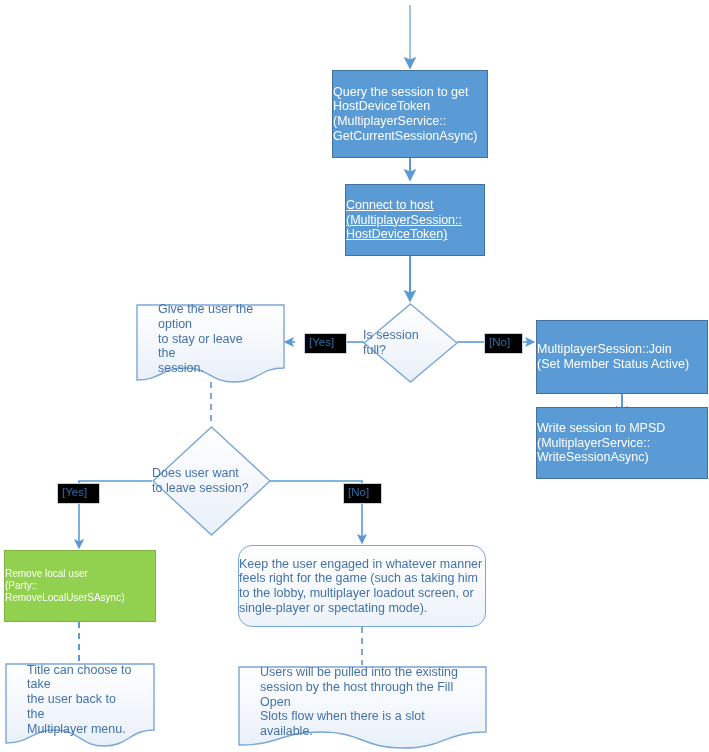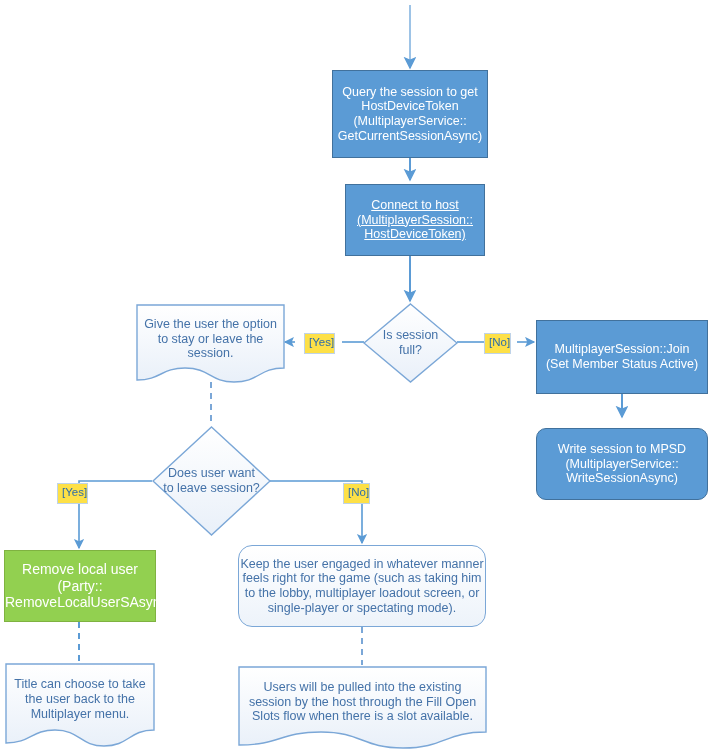--- a/index.html
+++ b/index.html
@@ -3,56 +3,56 @@
 <meta charset="utf-8">
 <style>
   html,body{margin:0;padding:0;background:#ffffff;}
   body{
     width:709px;height:752px;position:relative;overflow:hidden;
     font-family:"Liberation Sans", sans-serif;
   }
   #canvas{position:absolute;left:0;top:0;width:709px;height:752px;}
   svg.layer{position:absolute;left:0;top:0;width:709px;height:752px;pointer-events:none;}
 
-  .node{position:absolute;box-sizing:border-box;display:flex;align-items:center;justify-content:center;text-align:center;}
+  .node{position:absolute;box-sizing:border-box;display:flex;align-items:center;justify-content:center;}
   .node .txt{display:block;width:100%;line-height:1.18;}
 
   
   .proc-blue{
     background:#5B9BD5;border:1px solid #41719C;color:#ffffff;
     font-size:12.5px;
   }
   
   .proc-green{
     background:#92D050;border:1px solid #7FB241;color:#ffffff;
-    font-size:14px;
+    font-size:10px;
   }
   
   .light-txt{color:#4472A8;font-size:12.5px;}
 
   
   .note-round{
     background:linear-gradient(180deg,#ffffff 0%,#EDF3FA 100%);
     border:1px solid #7BA7D7;border-radius:14px;
   }
 
   
   .doc{background:transparent;border:none;}
   .doc .docsvg{position:absolute;left:0;top:0;width:100%;height:100%;}
-  .doc .txt{position:relative;z-index:2;padding:0 8px;box-sizing:border-box;}
+  .doc .txt{position:relative;z-index:2;padding:0 22px;box-sizing:border-box;}
 
   
   .diamond{background:transparent;border:none;}
   .diamond .dsvg{position:absolute;left:0;top:0;width:100%;height:100%;}
   .diamond .txt{position:relative;z-index:2;}
 
   
   .edge-label{
-    position:absolute;background:#fde047;border:1px solid #BFD3E8;
-    color:#2E6DA8;font-size:11.5px;line-height:1;padding:3px 0 4px 4px;
+    position:absolute;background:#000000;border:1px solid #BFD3E8;
+    color:#2E6DA8;font-size:11.5px;line-height:1;padding:3px 12px 4px 4px;
     box-sizing:border-box;white-space:nowrap;text-align:center;
   }
 </style>
 </head>
 <body>
 
 <div id="canvas">
 
   <svg class="layer" viewBox="0 0 709 752">
     <defs>
@@ -145,21 +145,21 @@
     <svg class="docsvg" viewBox="0 0 149 80" preserveAspectRatio="none">
       <path d="M1,1 L148,1 L148,64 C123,64 123,78 98,78 C74,78 74,64 49,64 C25,64 25,76 1,76 Z" fill="url(#noteGrad)" stroke="#7BA7D7" stroke-width="1.4"></path>
     </svg>
     <span class="txt" style="margin-top:-10px;">Give the user the option<br>to stay or leave the<br>session.</span>
   </div>
 
   <div class="node proc-blue" style="left:536px;top:320px;width:172px;height:74px;">
     <span class="txt">MultiplayerSession::Join<br>(Set Member Status Active)</span>
   </div>
 
-  <div class="node proc-blue" style="left:536px;top:428px;width:172px;height:72px;border-radius:10px;">
+  <div class="node proc-blue" style="left:536px;top:407px;width:172px;height:72px;">
     <span class="txt">Write session to MPSD<br>(MultiplayerService::<br>WriteSessionAsync)</span>
   </div>
 
   <div class="node diamond light-txt" style="left:152px;top:426px;width:119px;height:110px;">
     <svg class="dsvg" viewBox="0 0 119 110" preserveAspectRatio="none">
       <polygon points="59.5,1 118,55 59.5,109 1,55" fill="url(#noteGrad)" stroke="#7BA7D7" stroke-width="1.4"></polygon>
     </svg>
     <span class="txt">Does user want<br>to leave session?</span>
   </div>
 

